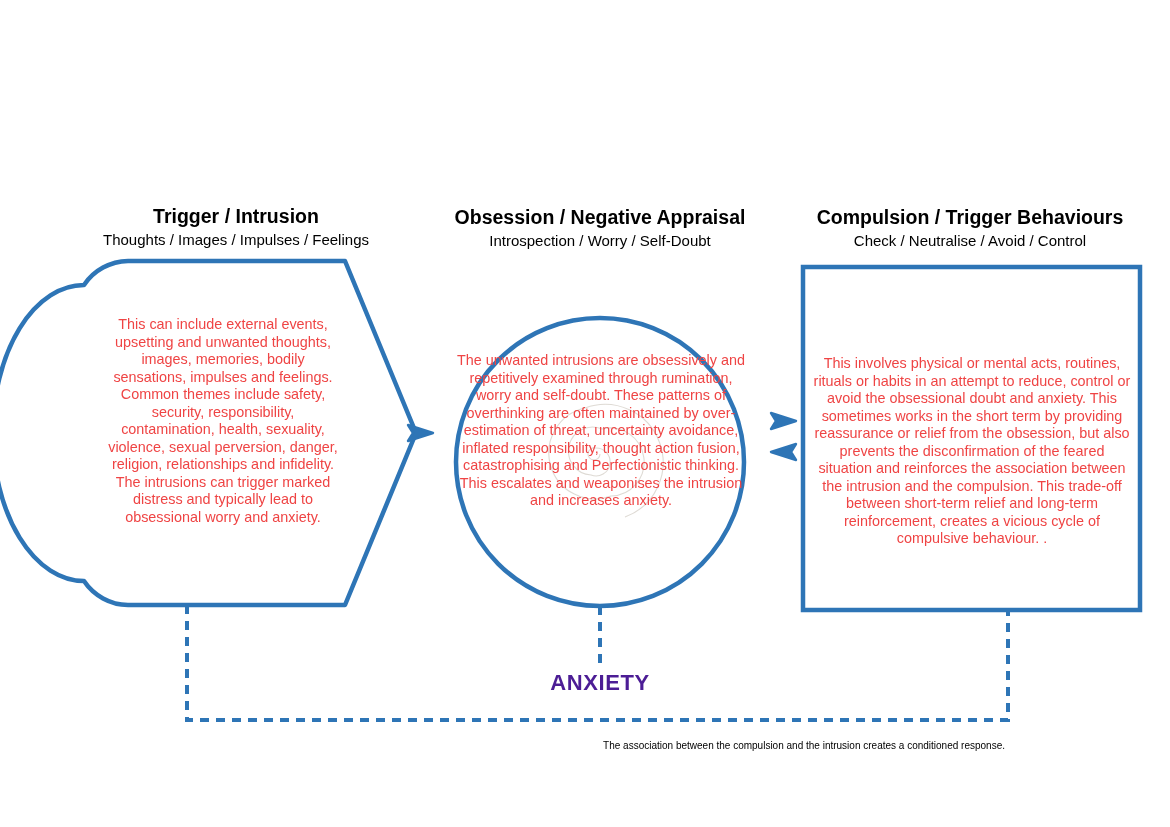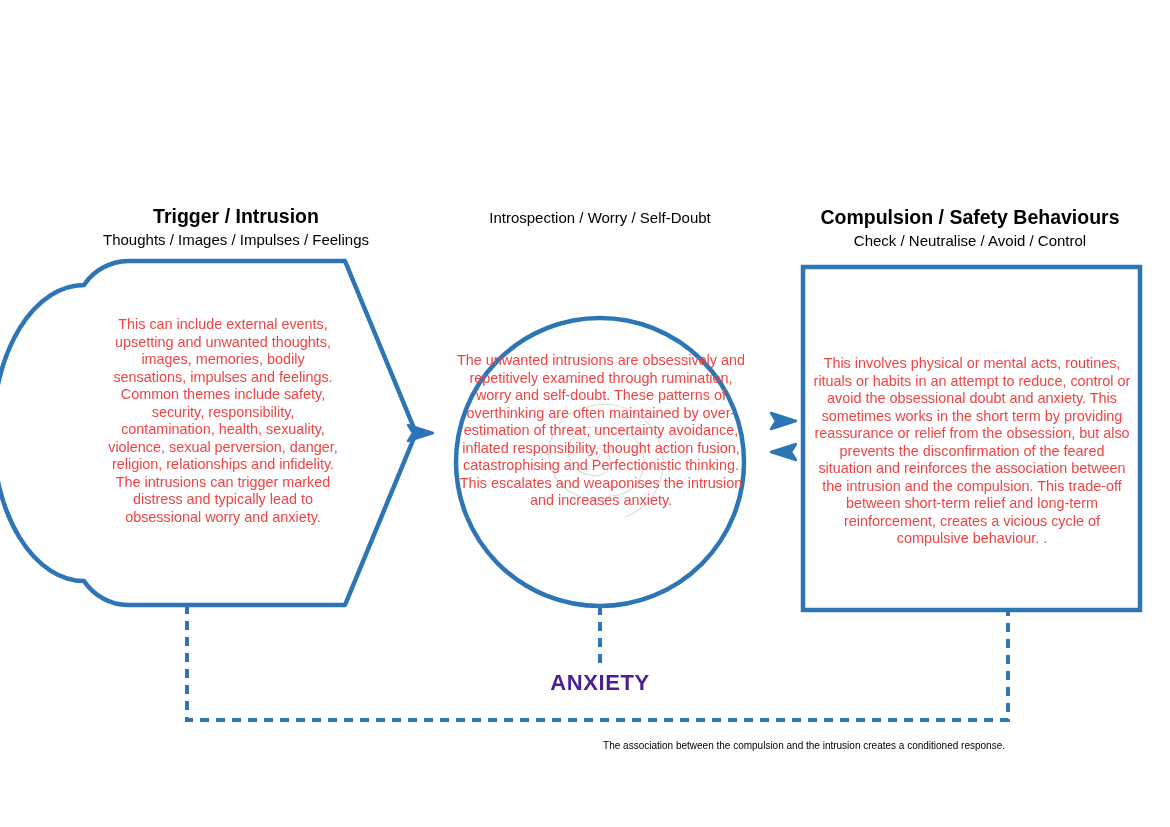--- a/index.html
+++ b/index.html
@@ -142,25 +142,26 @@
       <path d="M 600 577 L 600 640" fill="none" stroke="#2E75B6" stroke-width="4" stroke-dasharray="9 7"></path>
     </g>
   </svg>
 
   <div class="col-head" id="head-1">
     <div class="col-title">Trigger / Intrusion</div>
     <div class="col-sub">Thoughts / Images / Impulses / Feelings</div>
   </div>
 
   <div class="col-head" id="head-2">
+    <div class="col-title">Obsession / Negative Appraisal</div>
     <div class="col-sub">Introspection / Worry / Self-Doubt</div>
   </div>
 
   <div class="col-head" id="head-3">
-    <div class="col-title">Compulsion / Safety Behaviours</div>
+    <div class="col-title">Compulsion / Trigger Behaviours</div>
     <div class="col-sub">Check / Neutralise / Avoid / Control</div>
   </div>
 
   <div class="body-text" id="text-1">This can include external events, upsetting and unwanted thoughts, images, memories, bodily sensations, impulses and feelings. Common themes include safety, security, responsibility, contamination, health, sexuality, violence, sexual perversion, danger, religion, relationships and infidelity. The intrusions can trigger marked distress and typically lead to obsessional worry and anxiety.</div>
 
   <div class="body-text" id="text-2">The unwanted intrusions are obsessively and repetitively examined through rumination, worry and self-doubt. These patterns of overthinking are often maintained by over-estimation of threat, uncertainty avoidance, inflated responsibility, thought action fusion, catastrophising and Perfectionistic thinking. This escalates and weaponises the intrusion and  increases anxiety.</div>
 
   <div class="body-text" id="text-3">This involves physical or mental acts, routines, rituals or habits in an attempt to reduce, control or avoid  the obsessional doubt and anxiety. This sometimes works in the short term by providing reassurance or relief from the obsession, but also prevents the disconfirmation of the feared situation and reinforces the association between the intrusion and the compulsion. This trade-off between short-term relief and long-term reinforcement, creates a vicious cycle of compulsive behaviour. .</div>
 
   <div id="anxiety-label">ANXIETY</div>

